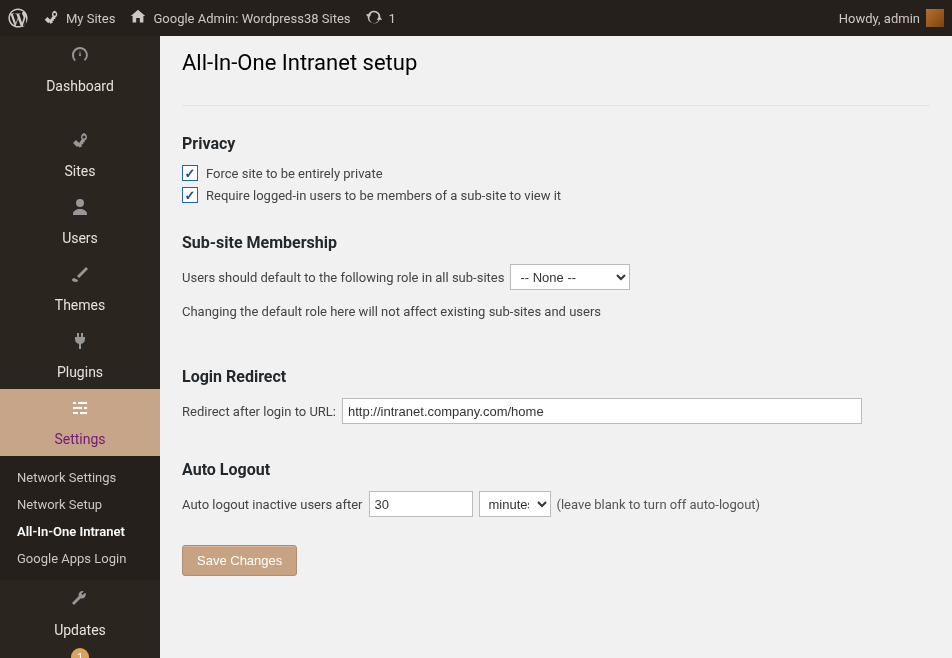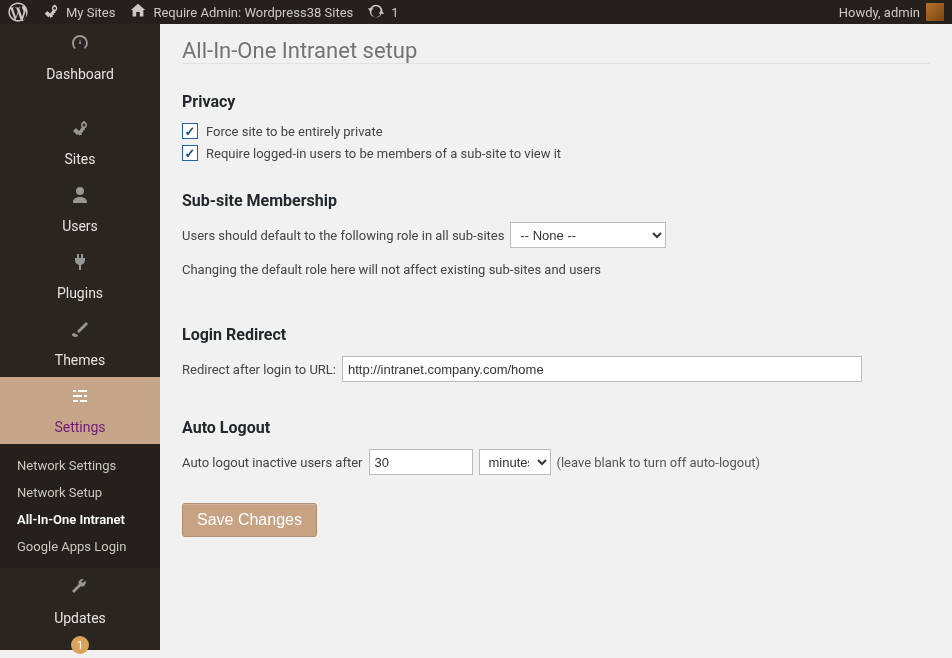--- a/index.html
+++ b/index.html
@@ -8,21 +8,21 @@
     font-size: 13px;
     color: #444;
     background: #f1f1f1;
     width: 952px;
     height: 658px;
     overflow: hidden;
   }
 
   
   .adminbar {
-    height: 24px;
+    height: 36px;
     background: #25201c;
     color: #ccc8c4;
     display: flex;
     align-items: center;
     padding: 0 8px;
     font-size: 13px;
   }
   .adminbar .left { display: flex; align-items: center; gap: 14px; }
   .adminbar .right { margin-left: auto; display: flex; align-items: center; gap: 8px; }
   .adminbar .itm { display: flex; align-items: center; gap: 6px; cursor: pointer; }
@@ -110,22 +110,22 @@
   
   .main {
     flex: 1;
     padding: 14px 22px;
     overflow: auto;
     background: #f1f1f1;
   }
   h1.page-title {
     font-size: 22px;
     font-weight: 400;
-    color: #737373;
-    padding-bottom: 0;
+    color: #000000;
+    padding-bottom: 30px;
     border-bottom: 1px solid #e2e2e2;
     margin-bottom: 28px;
   }
   h3.section {
     font-size: 16px;
     font-weight: 700;
     color: #23282d;
     margin-top: 30px;
     margin-bottom: 12px;
   }
@@ -142,32 +142,32 @@
   .help { color: #444; font-size: 13px; margin-top: 14px; }
   label.inline { font-size: 13px; color:#444; }
   select, input[type=text] {
     font-size: 13px;
     padding: 3px 5px;
     border: 1px solid #bbb;
     background:#fff;
     color:#333;
     height: 26px;
   }
-  .roles-sel { width: 156px; }
+  .roles-sel { width: 120px; }
   .redirect-input { width: 520px; height: 30px; }
   .logout-input { width: 104px; height: 26px; }
   .timeunit-sel { width: 72px; }
   .paren { color:#555; font-size:13px; }
 
   .save-btn {
     margin-top: 28px;
     background: #c7a384;
     border: 1px solid #b08d6e;
     color: #fff;
-    font-size: 16px;
+    font-size: 13px;
     padding: 7px 14px;
     border-radius: 3px;
     cursor: pointer;
     box-shadow: inset 0 1px 0 rgba(255,255,255,.2);
   }
 
   .row-gap { display:flex; align-items:center; gap:6px; flex-wrap:wrap; }
 </style>
 </head>
 <body>
@@ -186,21 +186,21 @@
           </svg>
       </span>
       <span>My Sites</span>
     </span>
     <span class="itm">
       <span>
         <svg viewBox="0 0 20 20">
             <path d="M10 2l8 7h-2v7h-4v-5H8v5H4v-7H2l8-7z"></path>
           </svg>
       </span>
-      <span>Require Admin: Wordpress38 Sites</span>
+      <span>Google Admin: Wordpress38 Sites</span>
     </span>
     <span class="itm">
       <span>
         <svg viewBox="0 0 20 20">
             <path d="M10 3a7 7 0 00-6.3 4H1l3 4 3-4H5.9A5 5 0 0115 10h2a7 7 0 00-7-7zm6.3 10H19l-3-4-3 4h2.1A5 5 0 015 10H3a7 7 0 0013.3 3z"></path>
           </svg>
       </span>
       <span>1</span>
     </span>
   </div>
@@ -238,33 +238,33 @@
         <svg viewBox="0 0 20 20">
             <path d="M10 10a4 4 0 100-8 4 4 0 000 8zm0 2c-3.3 0-7 1.7-7 5v1h14v-1c0-3.3-3.7-5-7-5z"></path>
           </svg>
       </span>
       <span>Users</span>
     </div>
 
     <div class="menu-item toplevel">
       <span>
         <svg viewBox="0 0 20 20">
+            <path d="M4 14c-1 0-2 1-2 2s2 2 4 2 2-2 2-2l-4-2zm3-2l9-9 2 2-9 9-2-2z"></path>
+          </svg>
+      </span>
+      <span>Themes</span>
+    </div>
+
+    <div class="menu-item toplevel">
+      <span>
+        <svg viewBox="0 0 20 20">
             <path d="M7 2v4H5v2a5 5 0 004 4.9V18h2v-5.1A5 5 0 0015 8V6h-2V2h-2v4H9V2H7z"></path>
           </svg>
       </span>
       <span>Plugins</span>
-    </div>
-
-    <div class="menu-item toplevel">
-      <span>
-        <svg viewBox="0 0 20 20">
-            <path d="M4 14c-1 0-2 1-2 2s2 2 4 2 2-2 2-2l-4-2zm3-2l9-9 2 2-9 9-2-2z"></path>
-          </svg>
-      </span>
-      <span>Themes</span>
     </div>
 
     <div class="menu-item toplevel current">
       <span>
         <svg viewBox="0 0 20 20">
             <path d="M3 4h3v2H3V4zm5 0h9v2H8V4zM3 9h9v2H3V9zm11 0h3v2h-3V9zM3 14h5v2H3v-2zm7 0h7v2h-7v-2z"></path>
           </svg>
       </span>
       <span>Settings</span>
     </div>

